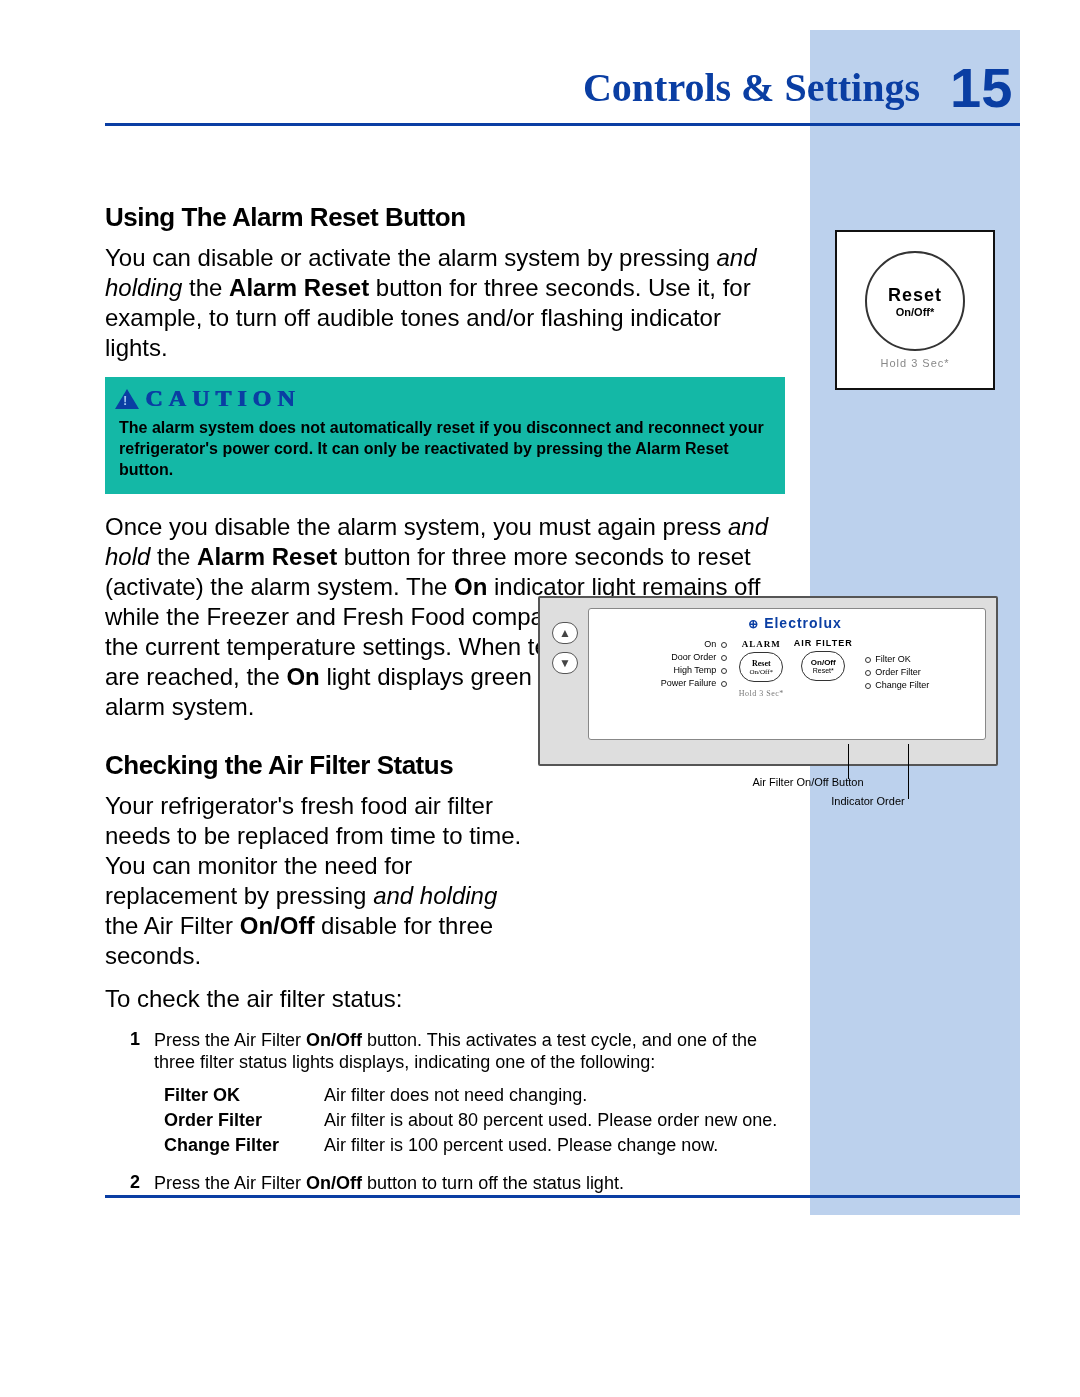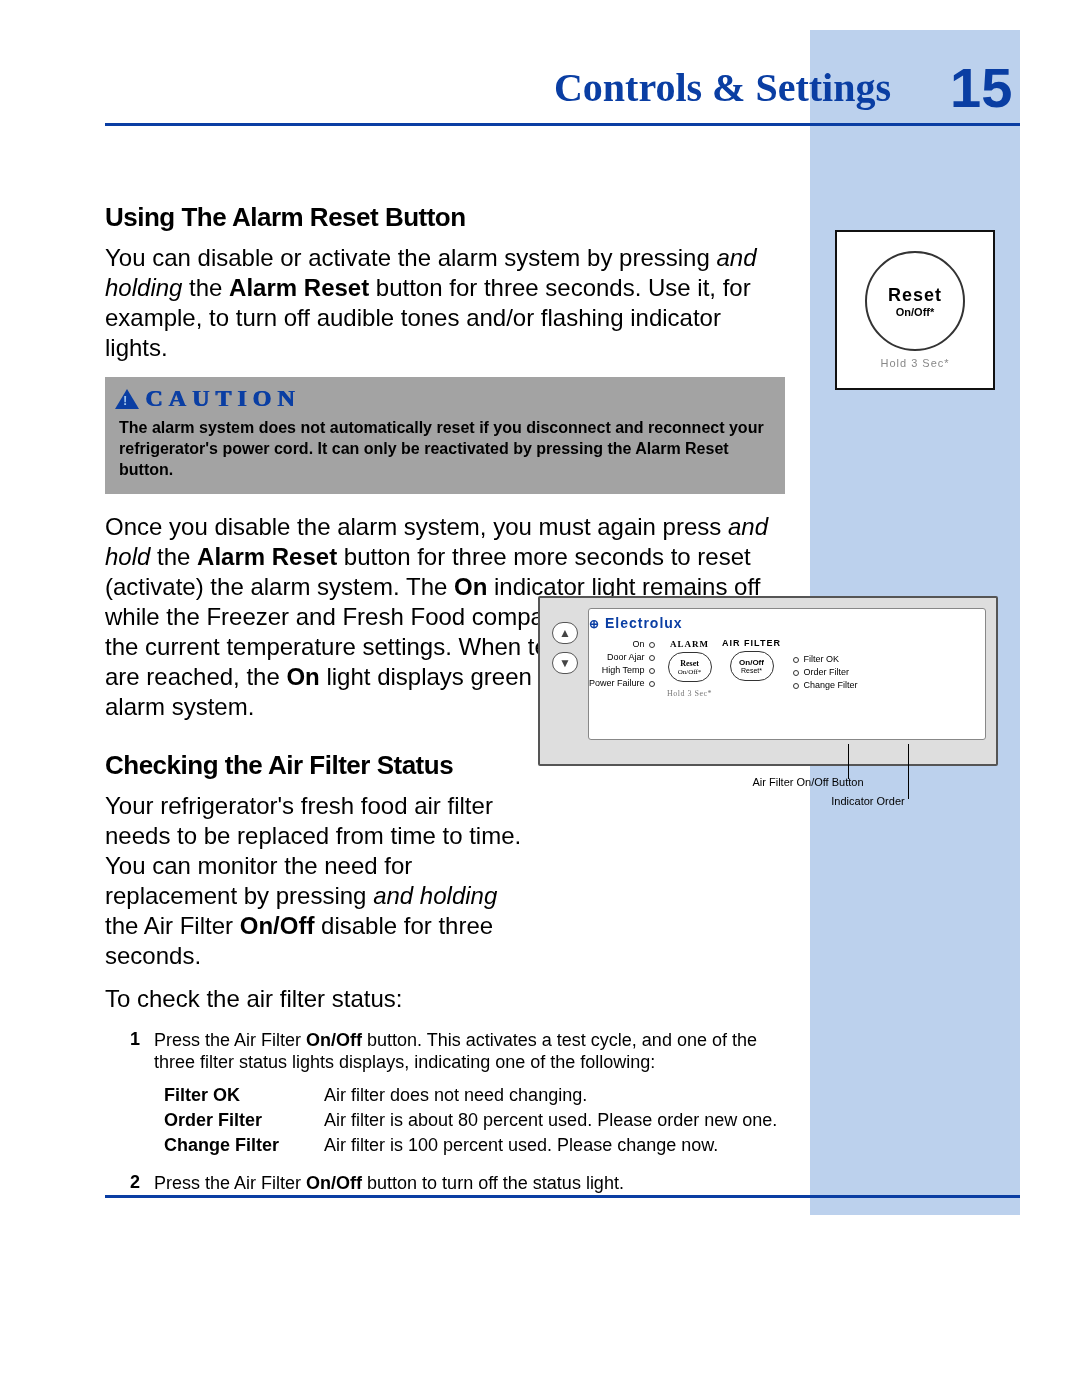--- a/index.html
+++ b/index.html
@@ -25,21 +25,20 @@
     background: #bcd1ed;
   }
   .header-row {
     position: absolute;
     top: 55px;
     left: 105px;
     right: 60px;
     display: flex;
     align-items: center;
     justify-content: flex-end;
-    gap: 29px;
   }
   .header-title {
     font-family: "Times New Roman", Times, serif;
     font-size: 40px;
     font-weight: bold;
     color: #0a3ea3;
     margin-right: 30px;
   }
   .header-pagenum {
     font-family: Arial, Helvetica, sans-serif;
@@ -77,21 +76,21 @@
     font-size: 26px;
     margin-bottom: 10px;
     letter-spacing: -0.5px;
   }
   p.body {
     font-size: 24px;
     line-height: 1.25;
     margin-bottom: 10px;
   }
   .caution-box {
-    background: #a3a3a3;
+    background: #14b8a6;
     padding: 0 0 14px 0;
     margin: 14px 0 18px 0;
     width: 680px;
   }
   .caution-head {
     display: flex;
     align-items: center;
     padding: 8px 10px 6px 10px;
   }
   .caution-triangle {
@@ -194,22 +193,23 @@
     border-radius: 2px;
   }
   .panel-inner {
     position: absolute;
     top: 10px; left: 48px; right: 10px; bottom: 24px;
     background: #fff;
     border: 1px solid #888;
     border-radius: 3px;
     display: flex;
     flex-direction: column;
-    align-items: flex-start;
+    align-items: center;
     font-size: 9px;
+    padding-left: 16px;
   }
   .panel-brand {
     color: #0a3ea3;
     font-weight: bold;
     font-size: 14px;
     margin-top: 6px;
     letter-spacing: 1px;
   }
   .panel-grid {
     display: flex;
@@ -336,21 +336,21 @@
       <div class="arrow-btn arrow-up">▲</div>
       <div class="arrow-btn arrow-down">▼</div>
       <div class="panel-inner">
         <div class="panel-brand">
           <span style="font-size:12px;">⊕</span>
           <span>Electrolux</span>
         </div>
         <div class="panel-grid">
           <div class="col right-align">
             <div><span>On</span> <span class="dot"></span></div>
-            <div><span>Door Ajar</span> <span class="dot"></span></div>
+            <div><span>Door Order</span> <span class="dot"></span></div>
             <div><span>High Temp</span> <span class="dot"></span></div>
             <div><span>Power Failure</span> <span class="dot"></span></div>
           </div>
           <div class="col" style="align-items:center;font-family:Liberation Serif, serif;">
             <div class="hdr">ALARM</div>
             <div class="pbtn">
               <div class="b1">Reset</div>
               <div>On/Off*</div>
             </div>
             <div class="phold">Hold 3 Sec*</div>

